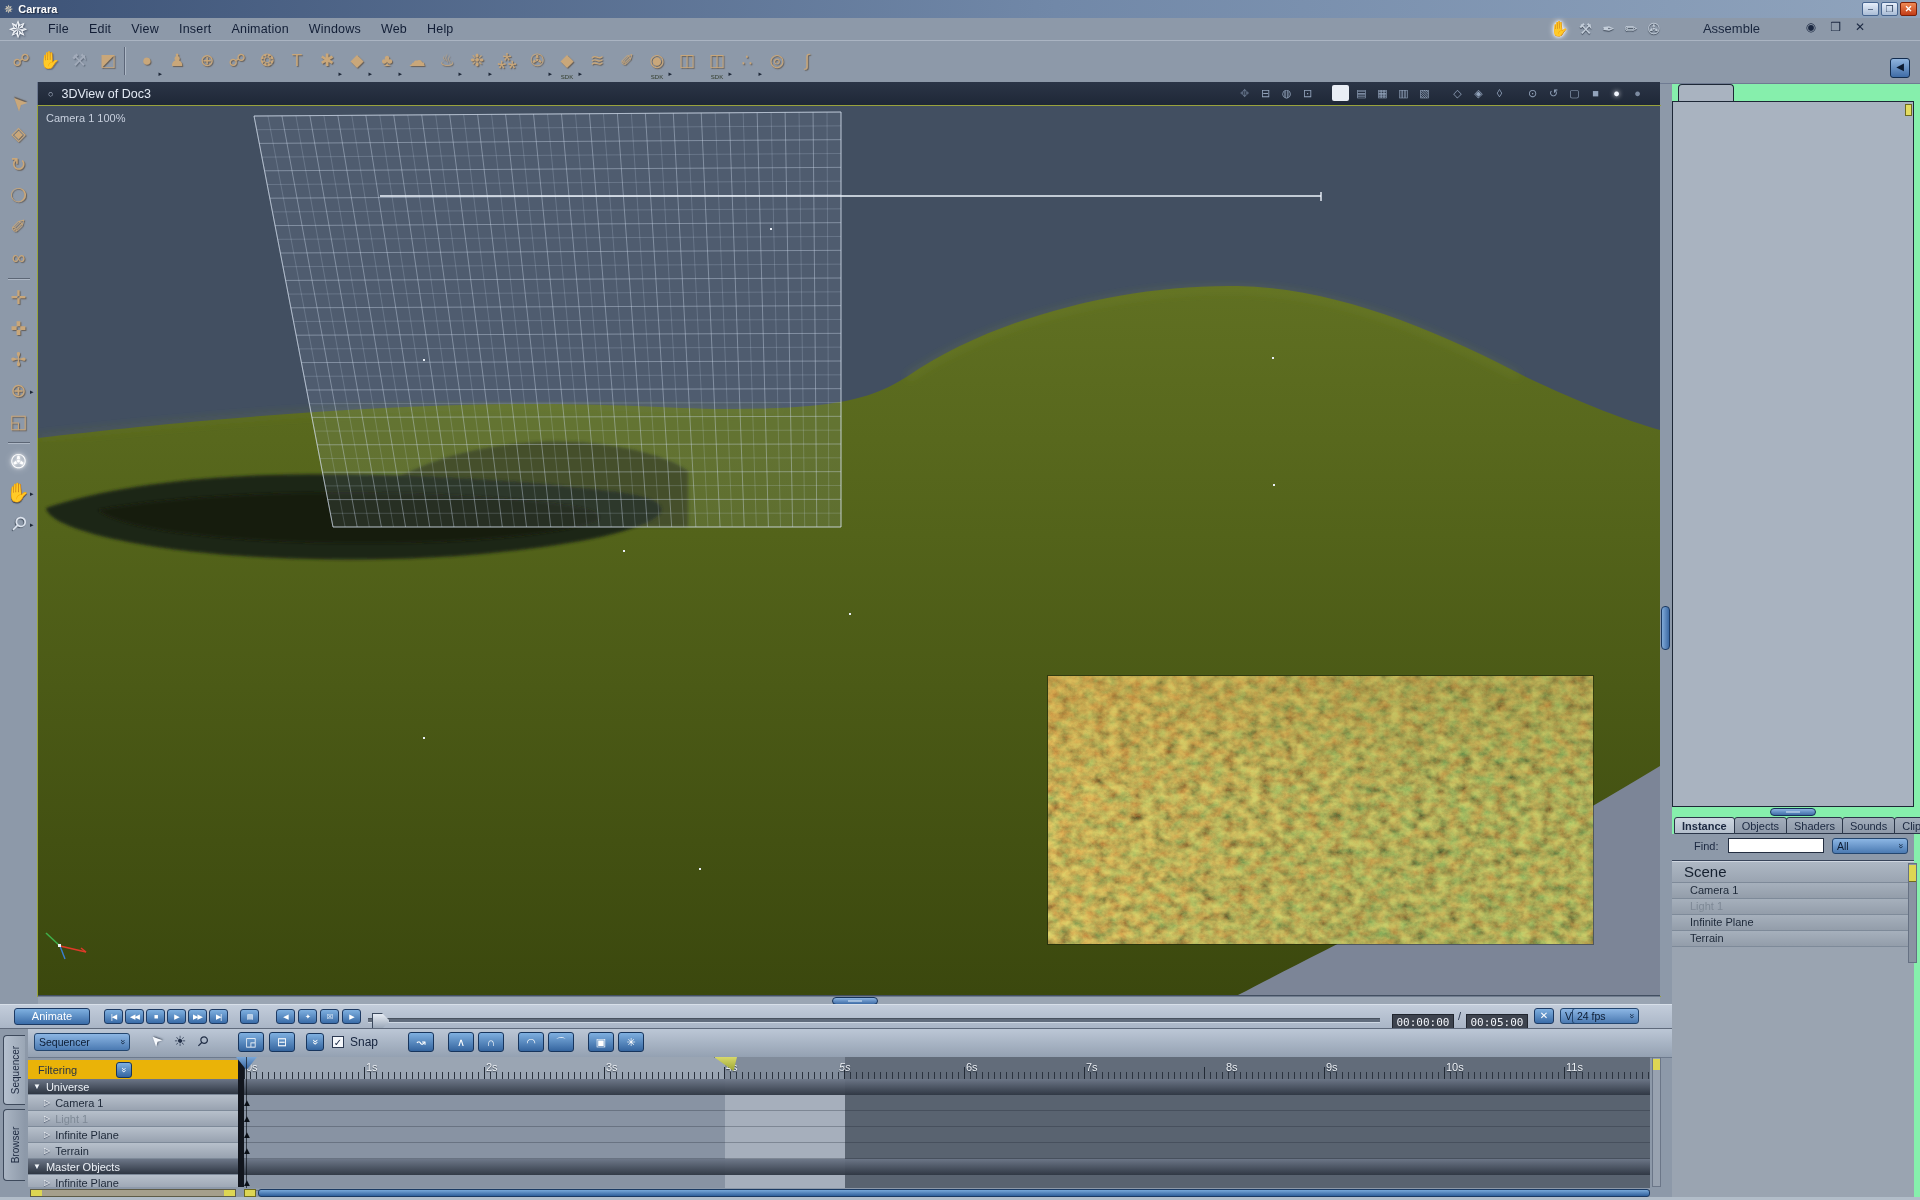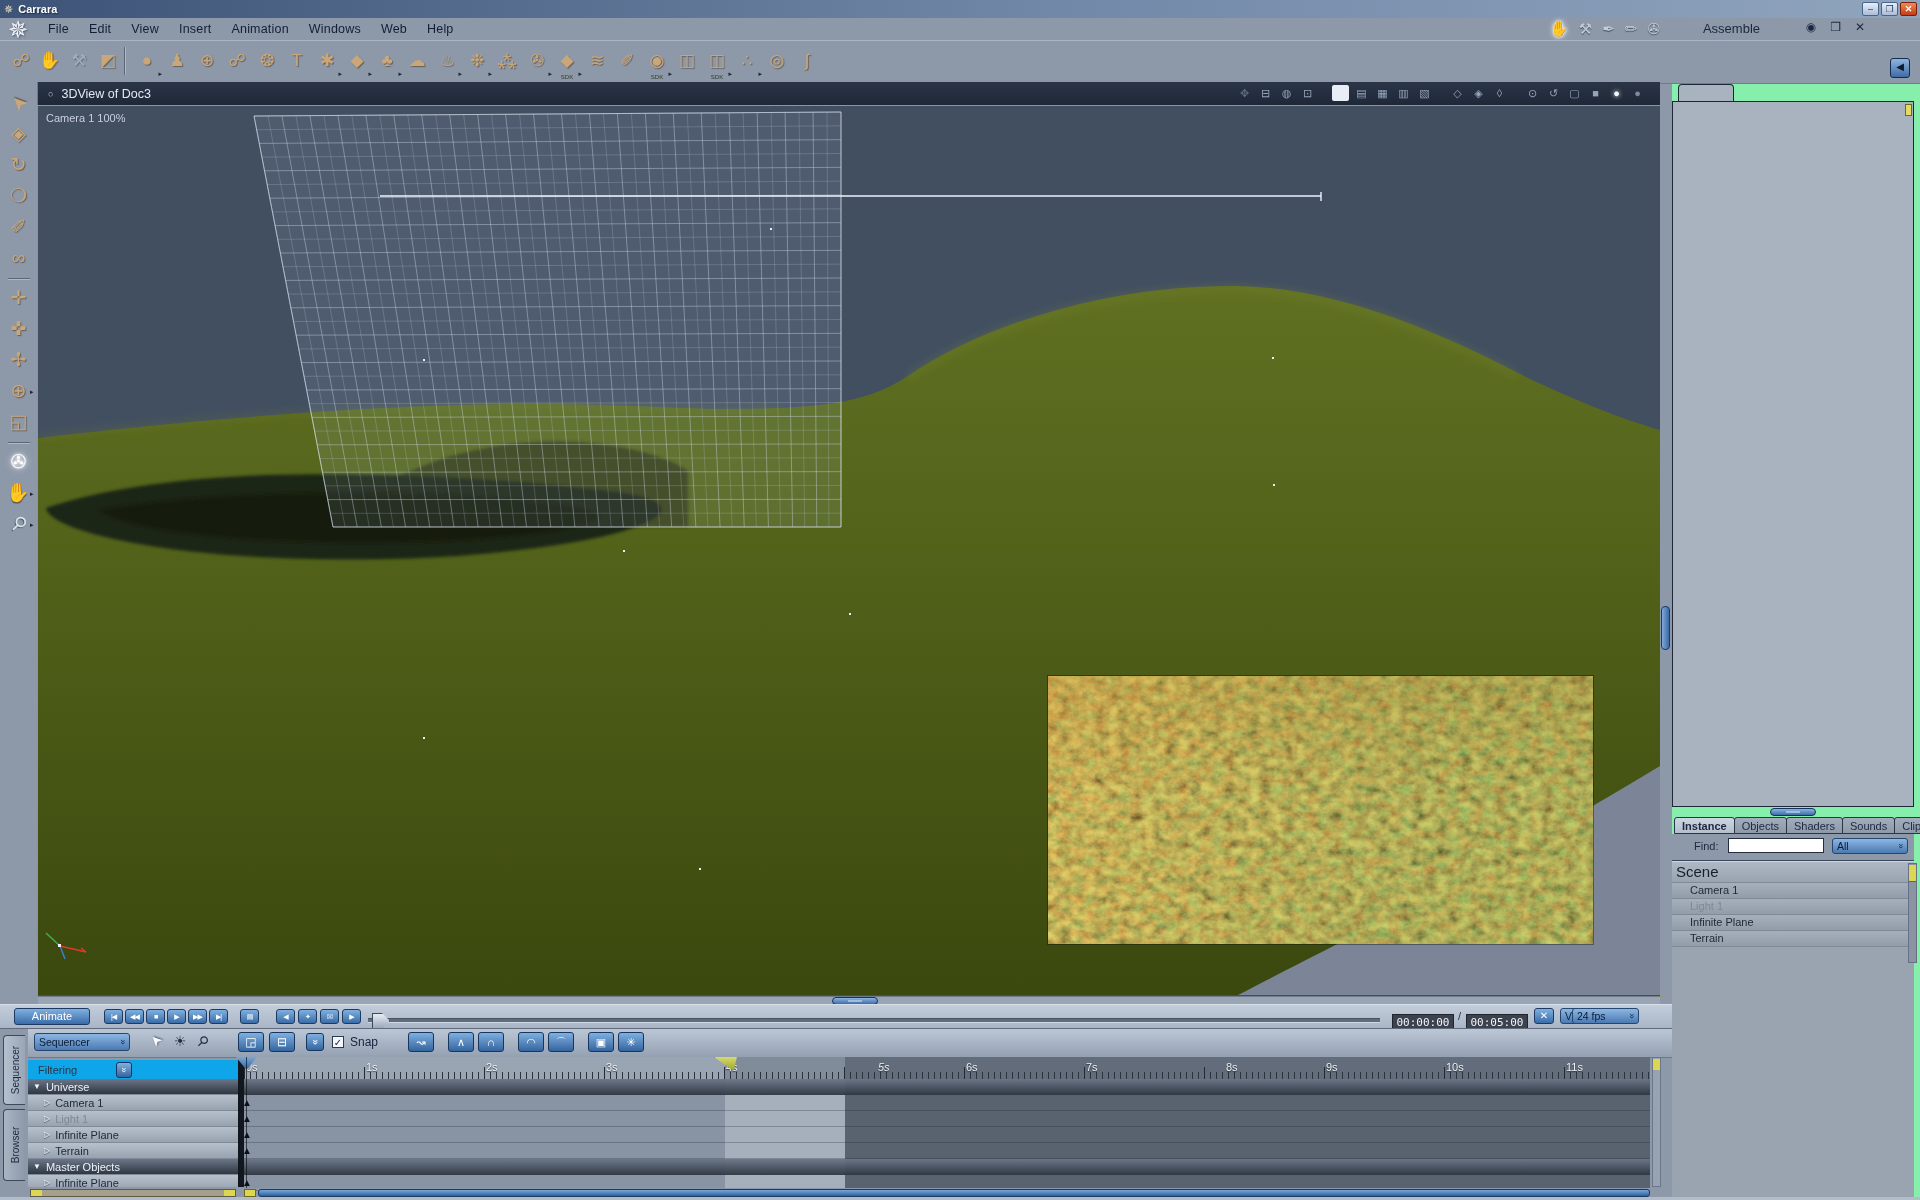--- a/index.html
+++ b/index.html
@@ -124,21 +124,21 @@
   #fitbtns .sqbtn{width:26px;height:20px;font-size:12px;line-height:18px;}
   #seqchev{position:absolute;left:306px;top:4px;width:18px;height:18px;font-size:10px;line-height:16px;}
   #seqchev span{display:inline-block;transform:rotate(90deg);}
   #snapbox{position:absolute;left:332px;top:7px;width:12px;height:12px;background:#f4f7fb;border:1px solid #2c3a52;
     font-size:10px;line-height:11px;text-align:center;color:#13233f;box-sizing:border-box;}
   #snaplabel{position:absolute;left:350px;top:6px;font-size:12px;color:#15233d;}
   #tweens{position:absolute;left:408px;top:3px;display:flex;gap:4px;}
   #tweens .sqbtn{width:26px;height:20px;font-size:11px;line-height:18px;}
   #tweens .sqbtn.gl{margin-left:10px;}
   
-  #filtering{position:absolute;left:28px;top:31px;width:235px;height:21px;background:#0ea5e9;
+  #filtering{position:absolute;left:28px;top:31px;width:235px;height:21px;background:#eab308;
     border-bottom:1px solid #7b8798;}
   #filtering .flabel{position:absolute;left:10px;top:4px;font-size:11px;color:#2a3545;}
   #filtering .fchev{position:absolute;left:88px;top:2px;width:16px;height:16px;font-size:9px;line-height:14px;}
   #filtering .fchev span{display:inline-block;transform:rotate(90deg);}
   #tracklist{position:absolute;left:28px;top:50px;width:210px;height:108px;overflow:hidden;}
   .trow{height:16px;background:linear-gradient(#b7c0cb,#98a2b0);border-bottom:1px solid #7e8a99;
     display:flex;align-items:center;box-sizing:border-box;}
   .trow .disc{font-size:8px;color:#f3f6fa;margin:0 5px 0 16px;text-shadow:0 1px 1px #39455a;}
   .trow.grp{background:linear-gradient(#6c7687,#2e3642);}
   .trow.grp .disc{margin-left:5px;}
@@ -184,21 +184,21 @@
   .rtabi{height:17px;padding:0 7px;font-size:11px;color:#1b2840;line-height:16px;background:linear-gradient(#a3aebc,#8e99a9);
     border:1px solid #2a3548;border-radius:3px 3px 0 0;margin-right:-1px;box-sizing:border-box;}
   .rtabi.active{background:linear-gradient(#cdd6e1,#b4bfcc);font-weight:bold;position:relative;z-index:2;}
   #findrow{position:absolute;left:0;top:750px;width:242px;height:26px;border-bottom:1px solid #39455a;background:#8d99a9;}
   #findlabel{position:absolute;left:22px;top:6px;font-size:11px;color:#1b2840;}
   #findinput{position:absolute;left:56px;top:4px;width:96px;height:15px;background:#fff;border:1px solid #222d40;
     font-size:11px;padding:0 3px;box-sizing:border-box;font-family:"Liberation Sans",sans-serif;}
   #alldd{left:160px;top:4px;width:76px;}
   #scenebox{position:absolute;left:0;top:777px;width:242px;height:336px;background:#9aa4b1;border-top:1px solid #cfd6e0;}
   #sceneheader{height:20px;background:linear-gradient(#aeb8c4,#9aa4b1);border-bottom:1px solid #7e8a99;
-    font-size:15px;color:#141f2e;padding-left:4px;line-height:19px;}
+    font-size:15px;color:#141f2e;padding-left:12px;line-height:19px;}
   .srow{height:16px;background:linear-gradient(#a6b0bc,#939daa);border-bottom:1px solid #7e8a99;
     font-size:11px;color:#1d2838;line-height:15px;padding-left:18px;box-sizing:border-box;}
   .srow.dim{color:#7e8996;}
   #scene-scroll{position:absolute;right:3px;top:779px;width:9px;height:100px;background:#8a94a2;border:1px solid #66playable;border:1px solid #667183;box-sizing:border-box;}
   #scene-scroll .sthumbY{position:absolute;left:0;top:1px;width:7px;height:16px;background:#ddd653;border-bottom:1px solid #6d6a1e;}
   #bottomstrip{position:absolute;left:0;top:1197px;width:1920px;height:3px;background:#b2bdc9;}
 </style>
 </head>
 <body>
 
@@ -606,21 +606,21 @@
       <div class="ticks"></div>
         <div class="ticksM"></div>
     </div>
     <div id="rlabels" style="position:absolute;left:0;top:30px;">
 
     <span class="rlab" style="position: absolute; left: 244px;">0s</span>
         <span class="rlab" style="position: absolute; left: 364px;">1s</span>
         <span class="rlab" style="position: absolute; left: 484px;">2s</span>
         <span class="rlab" style="position: absolute; left: 604px;">3s</span>
         <span class="rlab" style="position: absolute; left: 724px;">4s</span>
-        <span class="rlab" style="position: absolute; left: 876px; font-style: italic;">5s</span>
+        <span class="rlab" style="position: absolute; left: 837px; font-style: italic;">5s</span>
         <span class="rlab" style="position: absolute; left: 964px;">6s</span>
         <span class="rlab" style="position: absolute; left: 1084px;">7s</span>
         <span class="rlab" style="position: absolute; left: 1204px; margin-left: 20px;">8s</span>
         <span class="rlab" style="position: absolute; left: 1324px;">9s</span>
         <span class="rlab" style="position: absolute; left: 1444px;">10s</span>
         <span class="rlab" style="position: absolute; left: 1564px;">11s</span>
       </div>
     <div id="trackarea">
       <div class="tzone" style="left:0;width:481px;background:#8893a3;"></div>
       <div class="tzone" style="left:481px;width:120px;background:#a6afbc;"></div>

